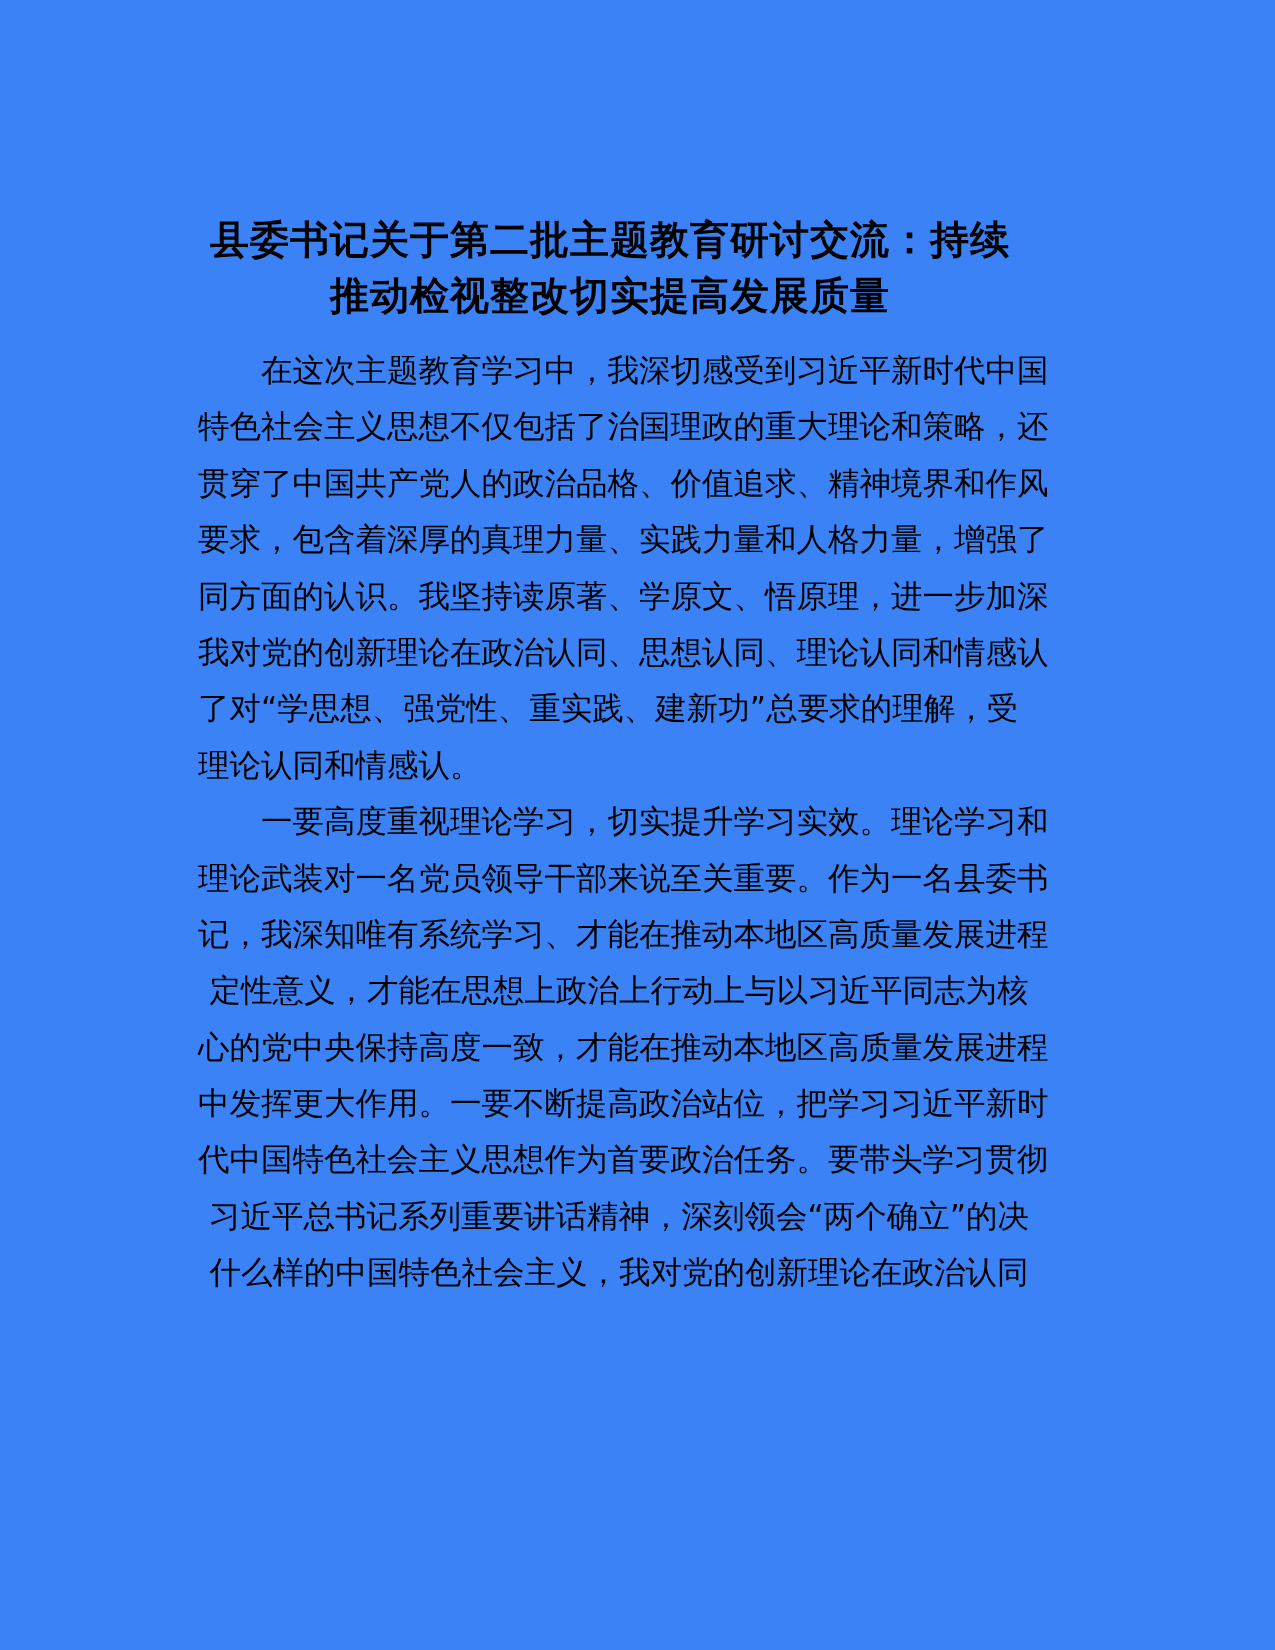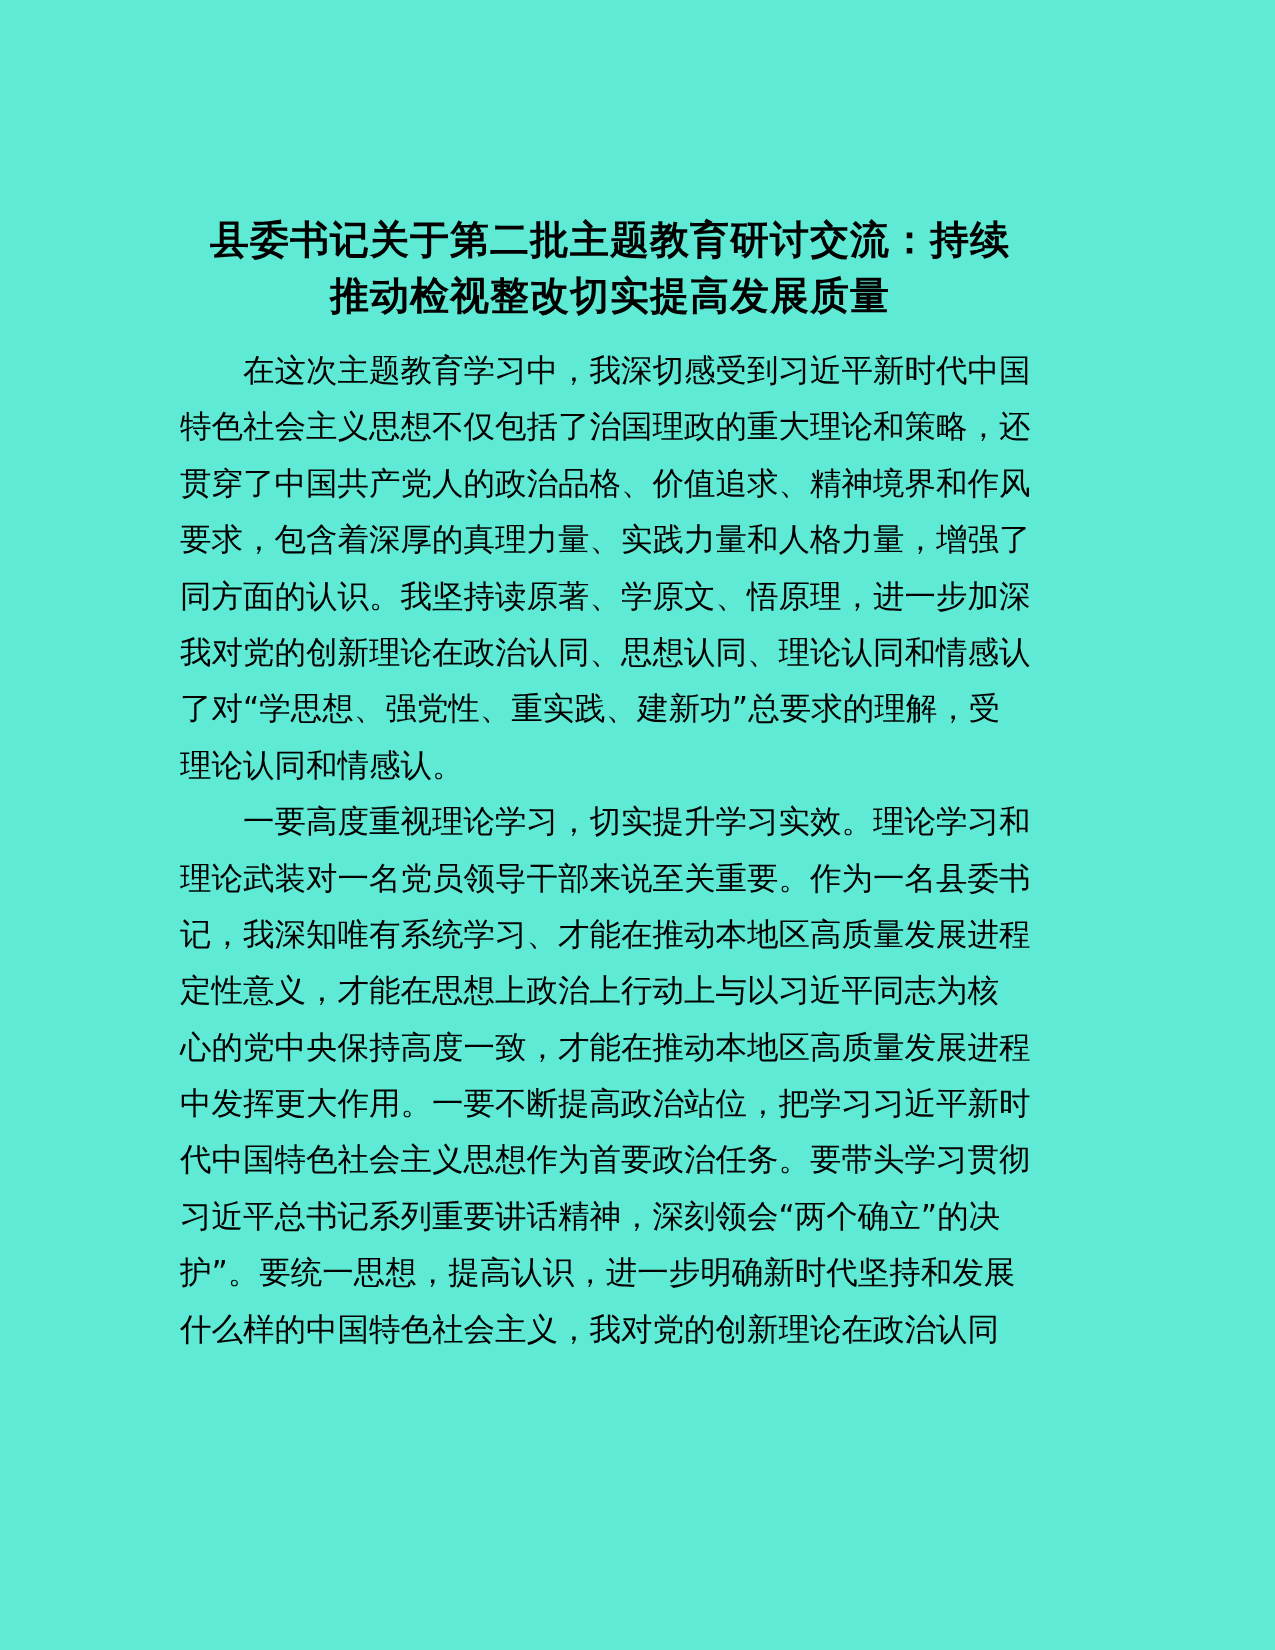--- a/index.html
+++ b/index.html
@@ -1,30 +1,30 @@
 <!DOCTYPE html>
 <html><head>
 <meta charset="utf-8">
 <style>
   html, body { margin: 0; padding: 0; background: #ffffff; }
   body { width: 1275px; height: 1650px; position: relative; overflow: hidden; }
-  .page { position: absolute; left: 0; top: 0; width: 1275px; height: 1650px; background: #5eead4; color: #000; }
+  .page { position: absolute; left: 0; top: 0; width: 1275px; height: 1650px; background: #3b82f6; color: #000; }
   .title {
     position: absolute; left: 180px; top: 212px; width: 860px;
     font-family: "DejaVu Sans", sans-serif; font-weight: bold;
     font-size: 39px; line-height: 56px; text-align: center; letter-spacing: 1px;
   }
   .title div { white-space: nowrap; }
   .body {
     position: absolute; left: 180px; top: 342px; width: 860px;
     font-family: "DejaVu Sans", sans-serif; font-size: 31.5px; line-height: 56.4px;
   }
-  .line { white-space: nowrap; height: 56.4px; }
+  .line { white-space: nowrap; height: 56.4px; margin-left: 18px; }
   .indent { padding-left: 63px; }
-  .para + .para { margin-top: 0; }
+  .para + .para { margin-top: 0; text-align: center; }
 </style>
 </head>
 <body>
 
 <div class="page">
   <div class="title">
     <div>县委书记关于第二批主题教育研讨交流：持续</div>
     <div>推动检视整改切实提高发展质量</div>
   </div>
 
@@ -41,17 +41,16 @@
     </div>
     <div class="para">
       <div class="line indent">一要高度重视理论学习，切实提升学习实效。理论学习和</div>
       <div class="line">理论武装对一名党员领导干部来说至关重要。作为一名县委书</div>
       <div class="line">记，我深知唯有系统学习、才能在推动本地区高质量发展进程</div>
       <div class="line">定性意义，才能在思想上政治上行动上与以习近平同志为核</div>
       <div class="line">心的党中央保持高度一致，才能在推动本地区高质量发展进程</div>
       <div class="line">中发挥更大作用。一要不断提高政治站位，把学习习近平新时</div>
       <div class="line">代中国特色社会主义思想作为首要政治任务。要带头学习贯彻</div>
       <div class="line">习近平总书记系列重要讲话精神，深刻领会“两个确立”的决</div>
-      <div class="line">护”。要统一思想，提高认识，进一步明确新时代坚持和发展</div>
       <div class="line">什么样的中国特色社会主义，我对党的创新理论在政治认同</div>
     </div>
   </div>
 </div>
 
 </body></html>

